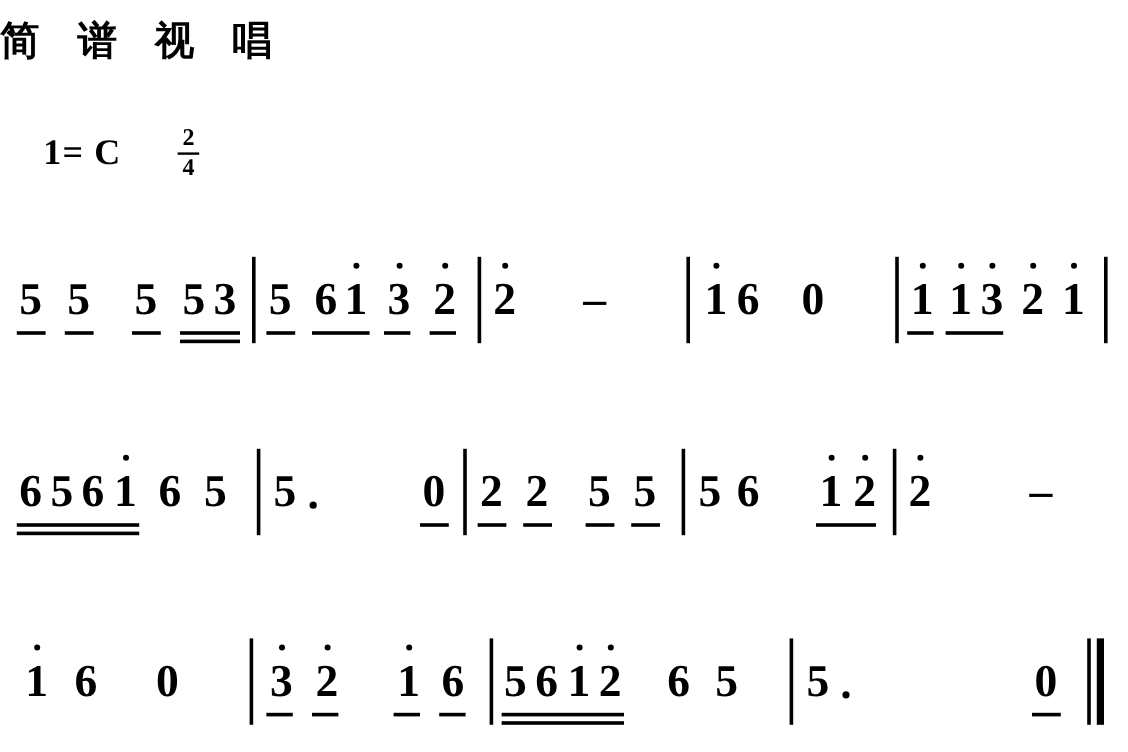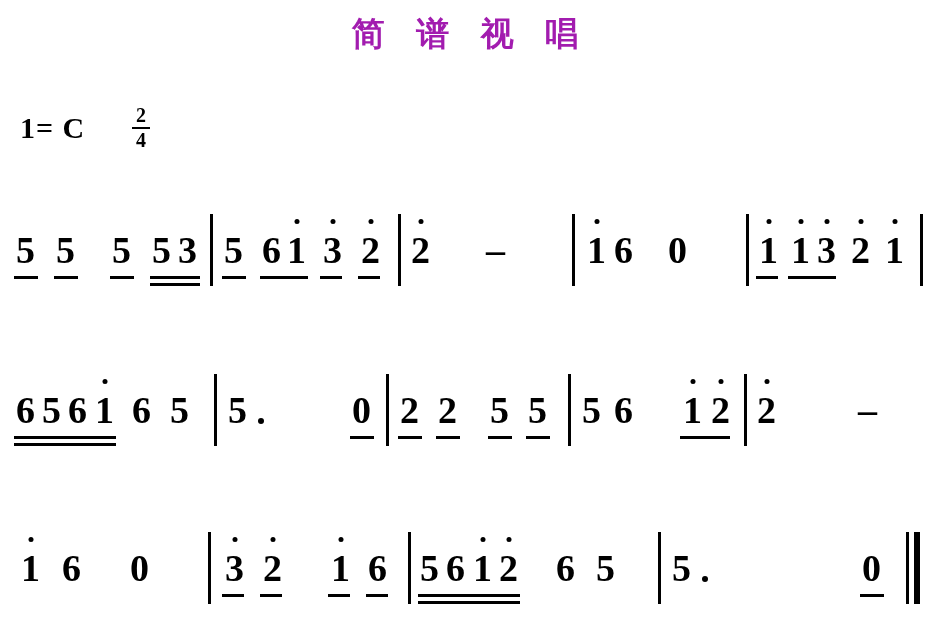--- a/index.html
+++ b/index.html
@@ -15,33 +15,33 @@
     color: #000000;
     overflow: hidden;
   }
 
   
   .title {
     position: absolute;
     top: 12px;
     left: 0;
     width: 940px;
-    text-align: center;
+    text-align: left;
     font-family: "DejaVu Sans", sans-serif;
     font-weight: bold;
     font-size: 33px;
     letter-spacing: 10px;
-    color: #a21caf;
+    color: #000000;
   }
 
   
   .header {
     position: absolute;
     top: 105px;
-    left: 0;
+    left: 16px;
     width: 756px;
     height: 60px;
   }
   .keysig {
     position: absolute;
     left: 20px;
     top: 6px;
     font-family: "Liberation Serif", serif;
     font-weight: bold;
     font-size: 30px;

